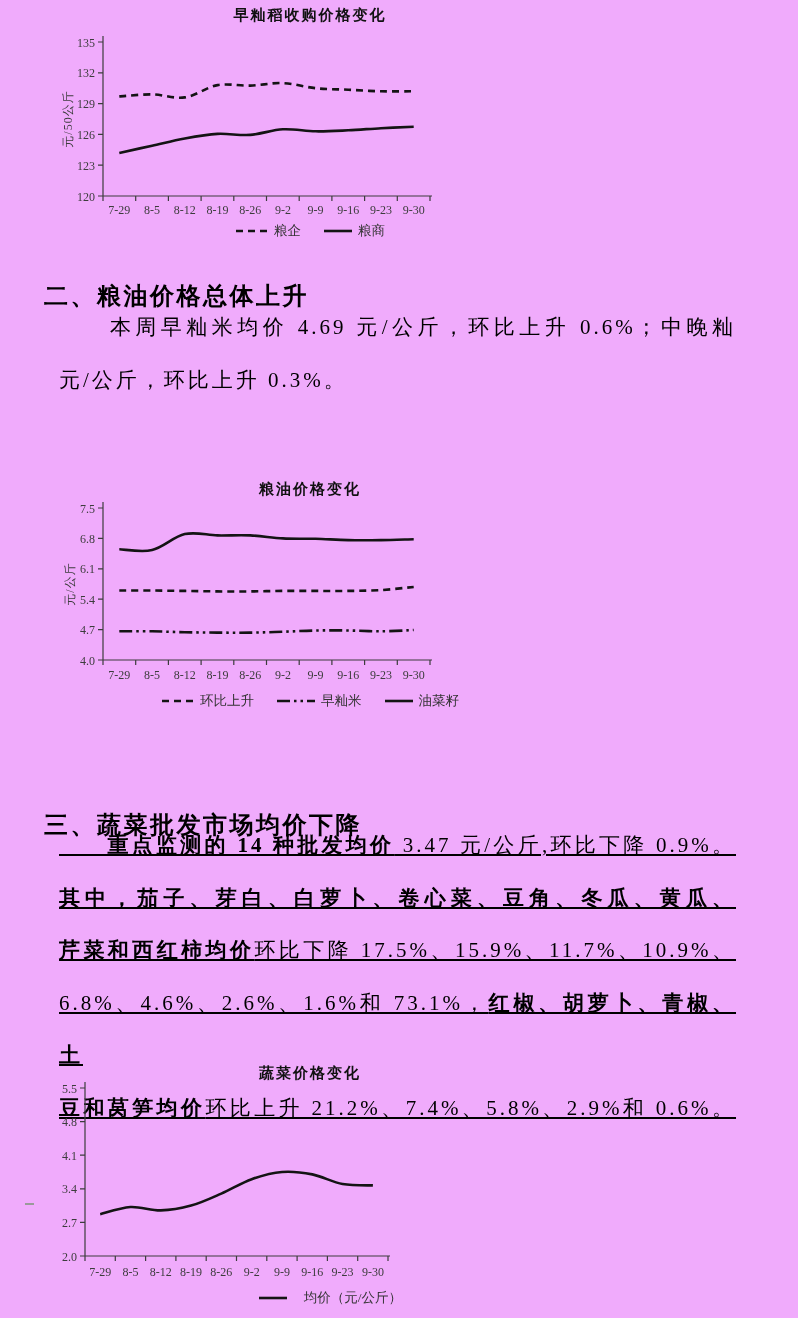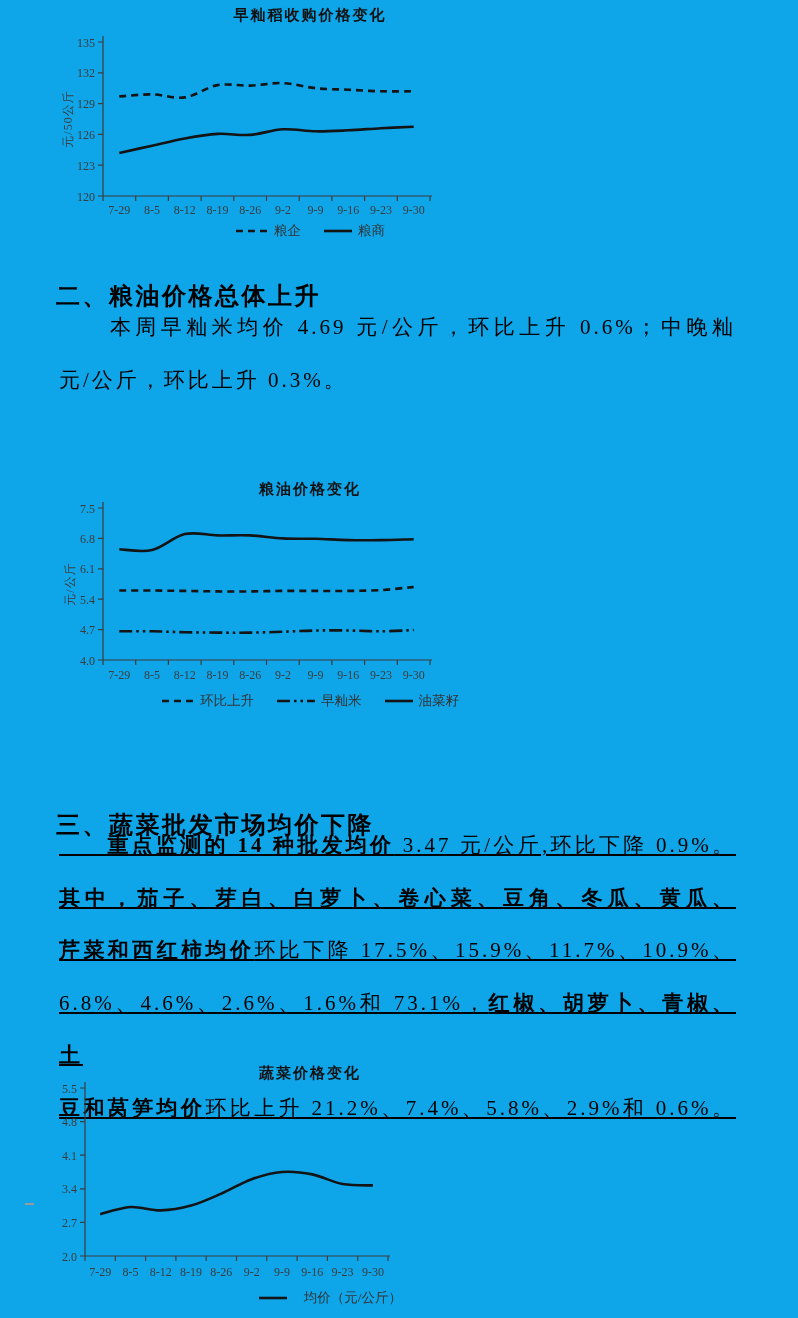--- a/index.html
+++ b/index.html
@@ -1,36 +1,36 @@
 <!DOCTYPE html>
 <html><head>
 <meta charset="utf-8">
 <style>
   html,body{margin:0;padding:0;background:#fff;}
-  .page{position:relative;width:798px;height:1318px;background:#0ea5e9;overflow:hidden;
+  .page{position:relative;width:798px;height:1318px;background:#f0abfc;overflow:hidden;
         font-family:"Liberation Serif","DejaVu Serif",serif;color:#000;}
 
   
   .chart-block{position:absolute;left:0;width:560px;}
   .chart-title{position:absolute;left:100px;width:420px;text-align:center;
         font-size:15px;font-weight:bold;letter-spacing:2px;color:#111;
         font-family:"Liberation Serif","DejaVu Serif",serif;}
   .ylabel{position:absolute;width:140px;height:16px;text-align:center;
         font-size:12px;color:#3c3c3c;letter-spacing:1px;transform:rotate(-90deg);}
   .chart-block svg.plot{position:absolute;left:0;top:0;}
   .chart-block svg text{font-family:"Liberation Serif","DejaVu Serif",serif;
         font-size:12px;fill:#3c3c3c;}
   .legend{position:absolute;display:flex;justify-content:center;align-items:center;
         gap:22px;height:18px;font-size:13.5px;color:#333;}
   .legend.tight{gap:2px;}
   .lg-item{display:inline-flex;align-items:center;gap:5px;}
   .legend.tight .lg-item{gap:16px;}
 
   
-  .heading{position:absolute;left:0;width:798px;box-sizing:border-box;padding-left:56px;
+  .heading{position:absolute;left:0;width:798px;box-sizing:border-box;padding-left:44px;
         font-family:"Liberation Sans","DejaVu Sans",sans-serif;
         font-size:24px;font-weight:bold;letter-spacing:2.5px;line-height:30px;color:#000;}
   .para{position:absolute;left:0;width:732px;box-sizing:border-box;
         padding-left:47px;padding-right:8px;margin-left:12px;}
   .line{line-height:52.5px;font-size:21px;letter-spacing:3px;white-space:normal;}
   .line.just{text-align:justify;text-align-last:justify;text-justify:inter-character;}
   .line .b{font-weight:bold;}
   .stray{position:absolute;background:#9a9a9a;}
 </style>
 </head>

